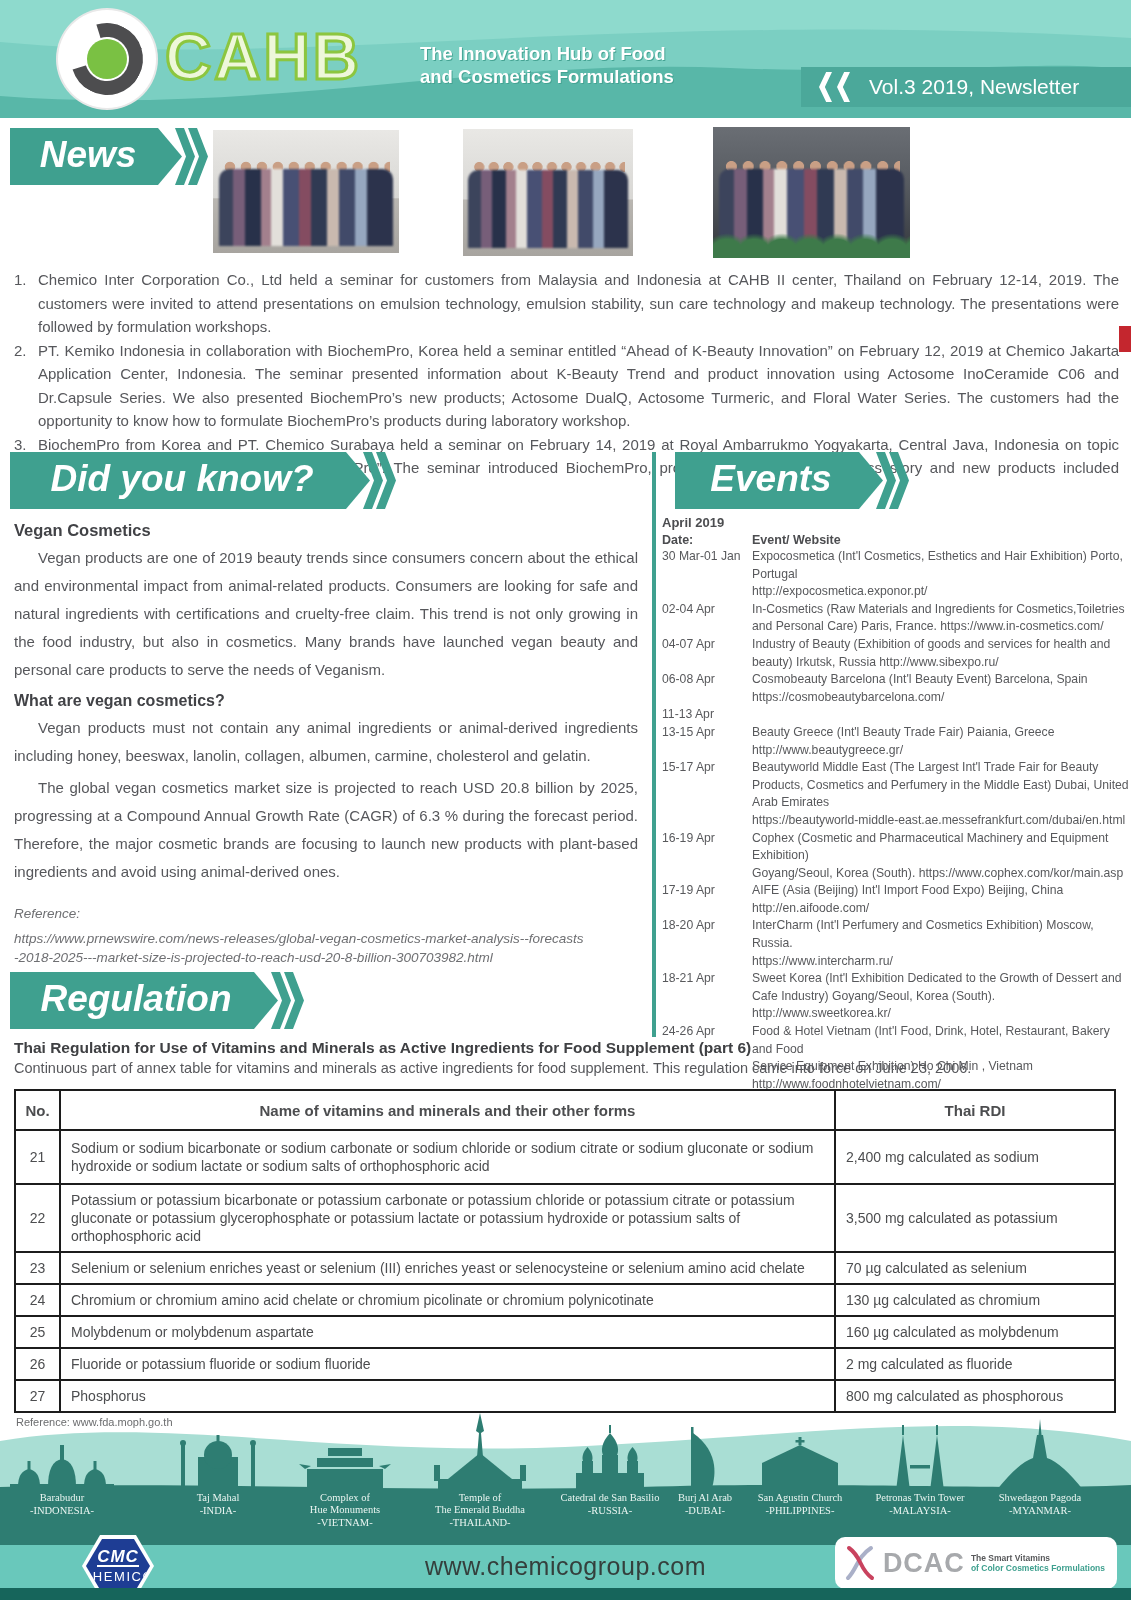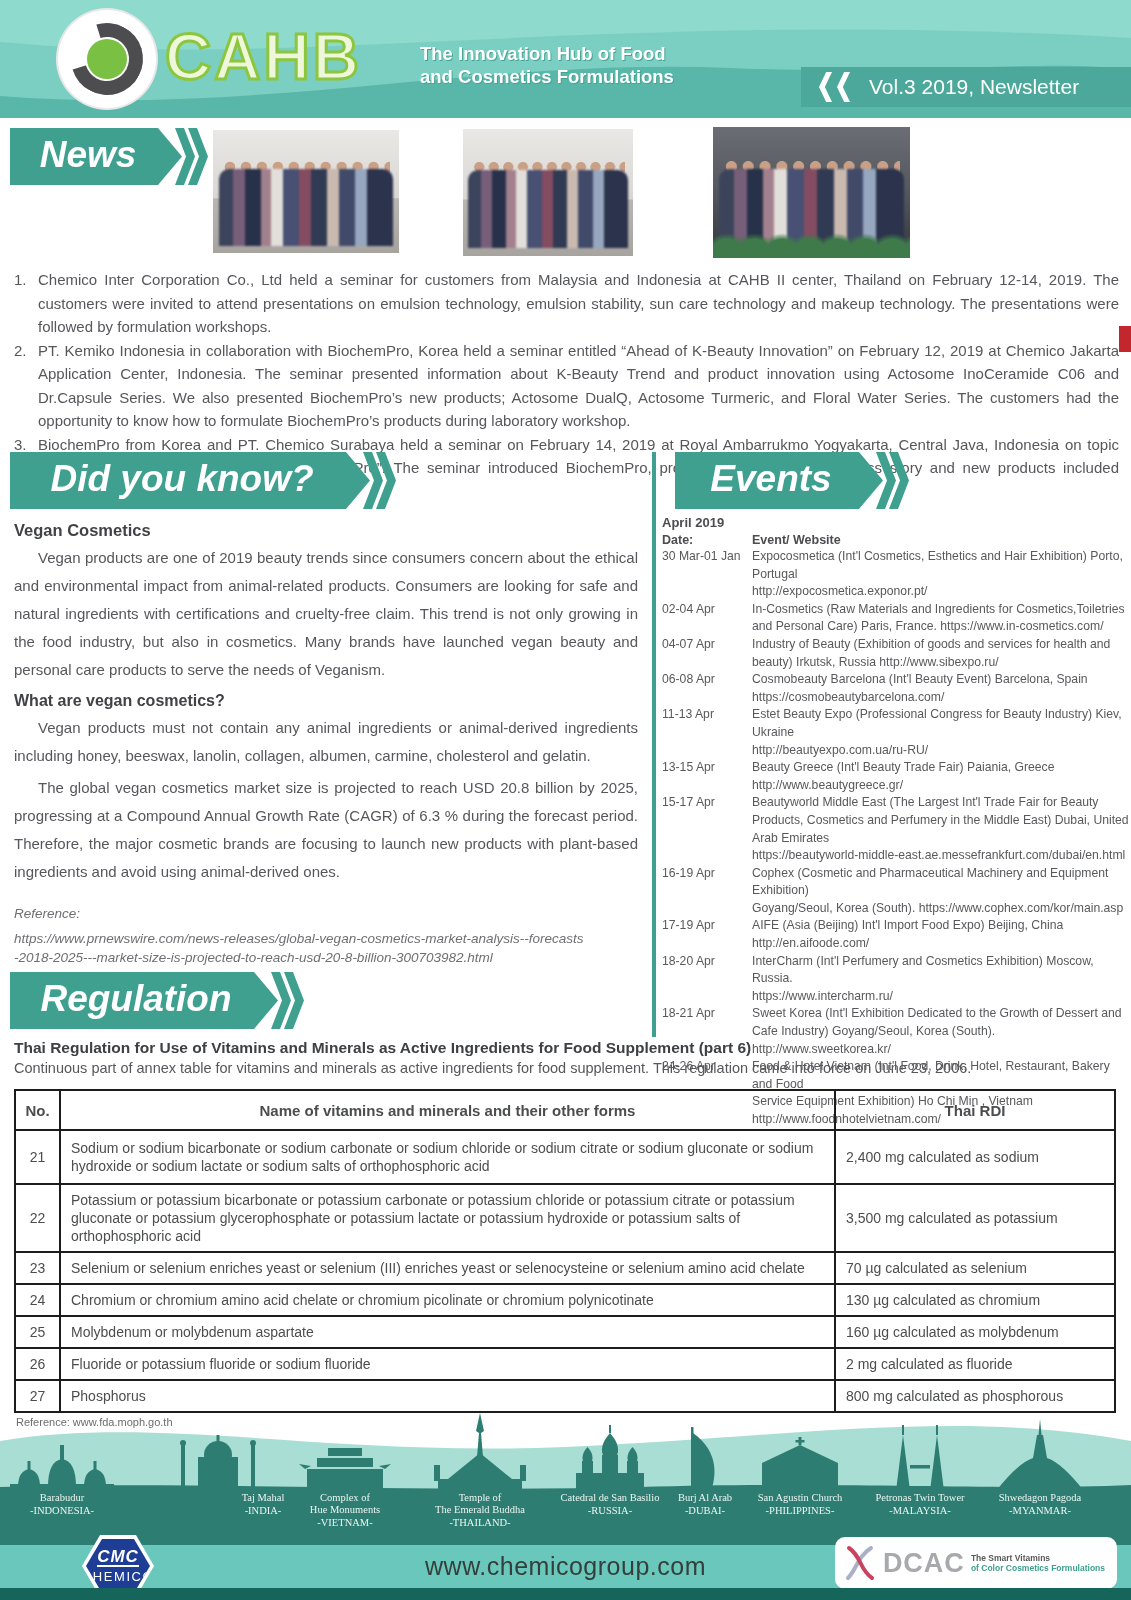--- a/index.html
+++ b/index.html
@@ -213,24 +213,20 @@
         </div>
         <div class="ev-row">
           <div class="ev-date">06-08 Apr</div>
           <div class="ev-text">
             <div class="ev-line">Cosmobeauty Barcelona (Int'l Beauty Event) Barcelona, Spain</div>
             <div class="ev-line">https://cosmobeautybarcelona.com/</div>
           </div>
         </div>
         <div class="ev-row">
           <div class="ev-date">11-13 Apr</div>
-          <div class="ev-text">
-            <div class="ev-line">Estet Beauty Expo (Professional Congress for Beauty Industry) Kiev, Ukraine</div>
-            <div class="ev-line">http://beautyexpo.com.ua/ru-RU/</div>
-          </div>
         </div>
         <div class="ev-row">
           <div class="ev-date">13-15 Apr</div>
           <div class="ev-text">
             <div class="ev-line">Beauty Greece (Int'l Beauty Trade Fair) Paiania, Greece</div>
             <div class="ev-line">http://www.beautygreece.gr/</div>
           </div>
         </div>
         <div class="ev-row">
           <div class="ev-date">15-17 Apr</div>
@@ -420,21 +416,21 @@
           <path d="M-1.5,-56 L1.5,-56 L0,-72 Z"></path>
         </g>
       </g>
     </svg>
   </div>
   <div class="lm-labels">
       <div class="lm-label" style="left: 62px;">
         <div class="lm-name">Barabudur</div>
         <div class="lm-country">-INDONESIA-</div>
       </div>
-      <div class="lm-label" style="left: 218px; margin-left: 45px;">
+      <div class="lm-label" style="left: 218px;">
         <div class="lm-name">Taj Mahal</div>
         <div class="lm-country">-INDIA-</div>
       </div>
       <div class="lm-label" style="left: 345px;">
         <div class="lm-name">Complex of</div>
         <div class="lm-name">Hue Monuments</div>
         <div class="lm-country">-VIETNAM-</div>
       </div>
       <div class="lm-label" style="left: 480px;">
         <div class="lm-name">Temple of</div>

